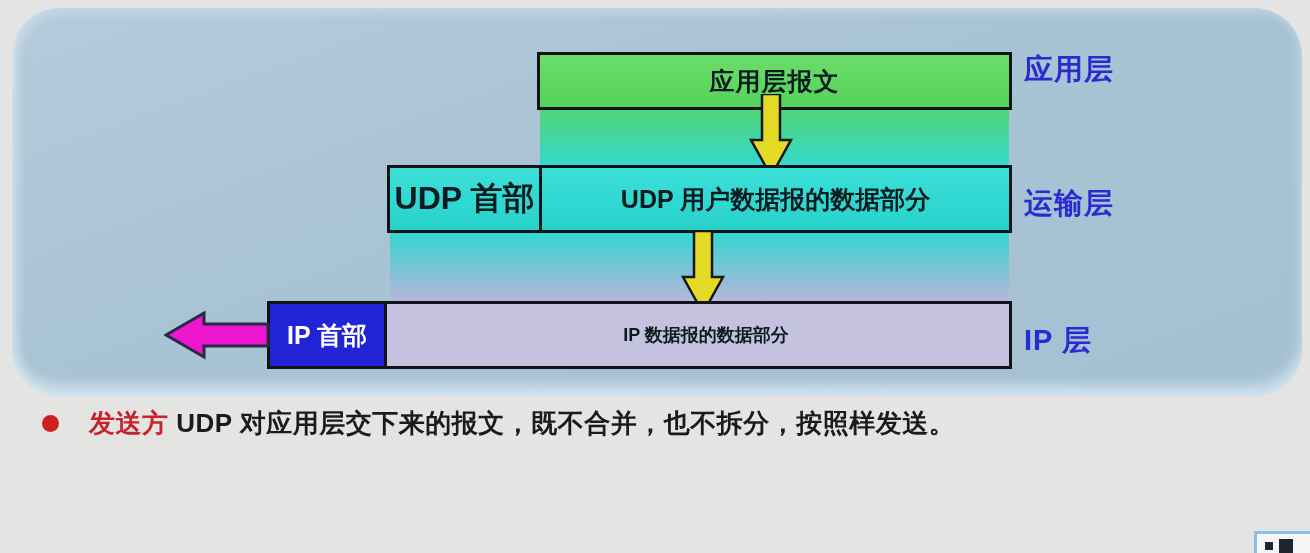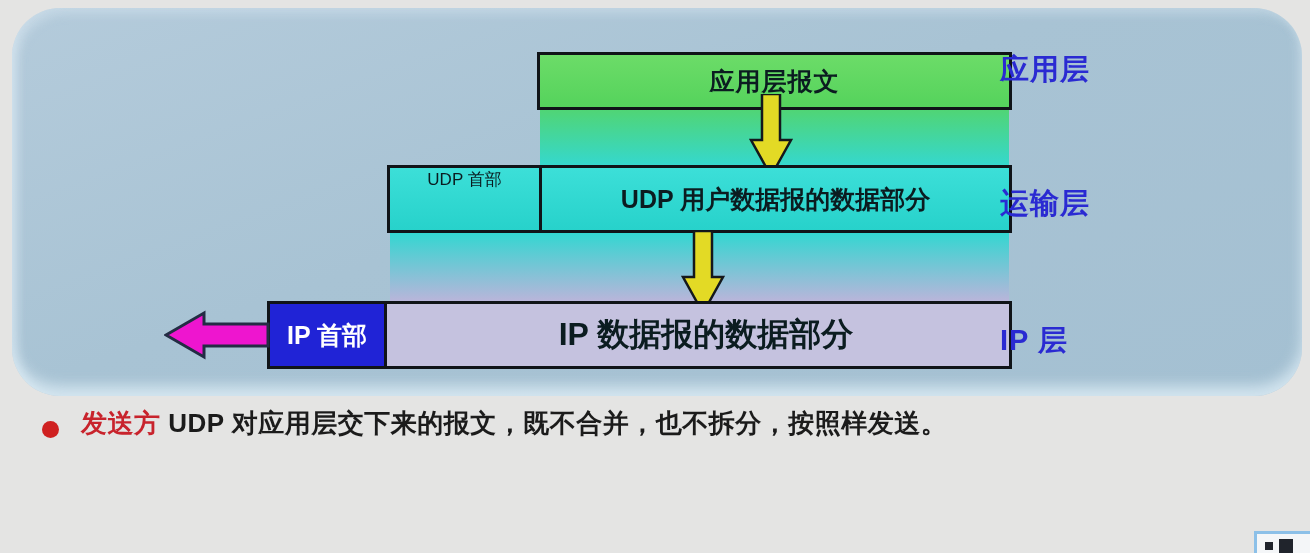--- a/index.html
+++ b/index.html
@@ -41,22 +41,22 @@
     background: linear-gradient(#57d45f, #35d8cd);
   }
   .udp-row {
     left: 375px; top: 157px; width: 625px; height: 68px;
     display: flex;
   }
   .udp-header-box {
     width: 155px; height: 100%;
     background: linear-gradient(#3cdfd8, #27d2cb);
     border: 3px solid #101418;
-    display: flex; justify-content: center;
-    font-weight: normal; font-size: 17px; color: #0b1c20;
+    display: flex; align-items: center; justify-content: center;
+    font-weight: bold; font-size: 32px; color: #0b1c20;
   }
   .udp-data-box {
     flex: 1; height: 100%;
     background: linear-gradient(#3cdfd8, #27d2cb);
     border: 3px solid #101418;
     border-left: none;
     display: flex; align-items: center; justify-content: center;
     font-weight: bold; font-size: 25px; color: #0b1c20;
   }
   .shadow-strip-2 {
@@ -74,47 +74,48 @@
     border: 3px solid #101418;
     display: flex; align-items: center; justify-content: center;
     font-weight: bold; font-size: 25px; color: #ffffff;
   }
   .ip-data-box {
     flex: 1; height: 100%;
     background: #c5c2df;
     border: 3px solid #101418;
     border-left: none;
     display: flex; align-items: center; justify-content: center;
-    font-weight: bold; font-size: 32px; color: #0b1c20; padding-left: 16px;
+    font-weight: bold; font-size: 18px; color: #0b1c20; padding-left: 16px;
   }
 
   
   .layer-label {
     position: absolute;
-    left: 988px;
+    left: 1012px;
     font-weight: bold;
     font-size: 29px;
     color: #2a2ad2;
     letter-spacing: 1px;
     white-space: nowrap;
   }
 
   
   .arrow-svg { position: absolute; }
 
   
   .bullets {
     position: absolute;
     left: 36px; top: 404px;
     width: 1245px;
   }
   .bullet-row {
     display: flex;
-    align-items: center;
+    align-items: flex-start;
     margin-bottom: 6px;
+    gap: 8px;
   }
   .bullet-dot {
     width: 17px; height: 17px;
     border-radius: 50%;
     background: #cf2020;
     margin: 11px 22px 0 6px;
     flex: none;
   }
   .bullet-text {
     font-weight: bold;

